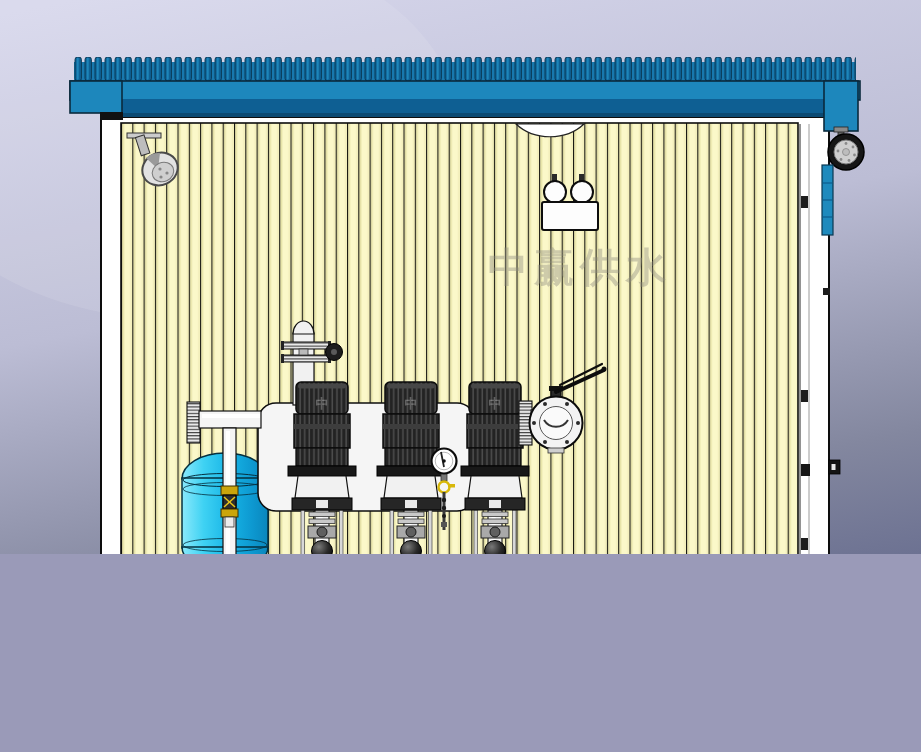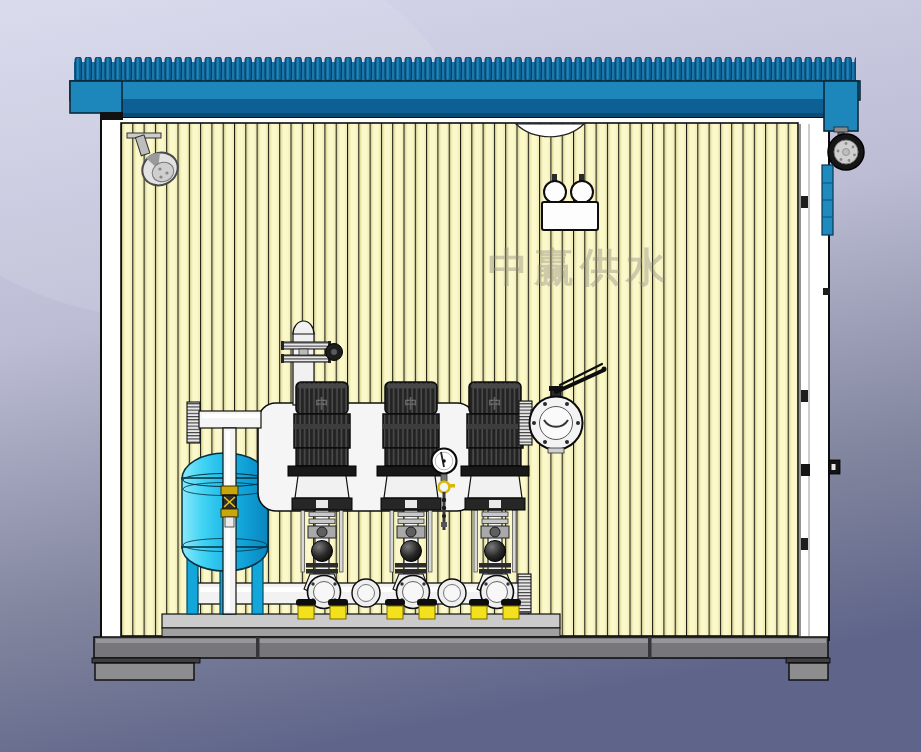--- a/index.html
+++ b/index.html
@@ -1,16 +1,16 @@
 <!DOCTYPE html>
 <html><head>
 <meta charset="utf-8">
 <style>
   html,body{margin:0;padding:0;background:#9a9ab8;}
-  .stage{width:921px;height:752px;position:relative;overflow:hidden;
+  .stage{width:921px;height:554px;position:relative;overflow:hidden;
          font-family:"DejaVu Sans","Liberation Sans",sans-serif;}
   svg{display:block}
   text{font-family:"DejaVu Sans","Liberation Sans",sans-serif;}
   .watermark{font-weight:bold;letter-spacing:6px;}
   .motorlogo{font-weight:bold;}
 </style>
 </head>
 <body>
 
 <div class="stage">

